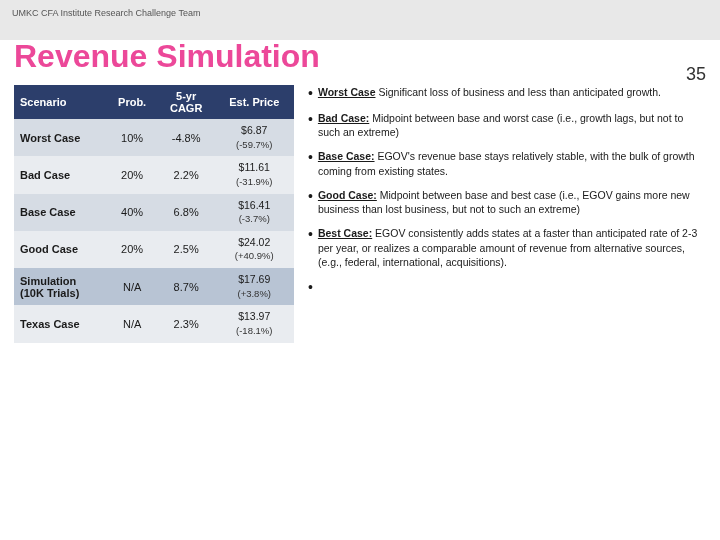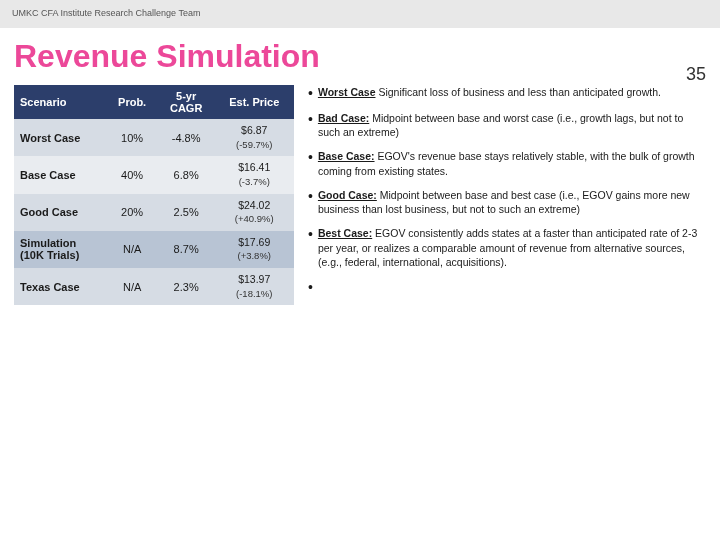--- a/index.html
+++ b/index.html
@@ -18,21 +18,21 @@
       font-size: 18px;
       font-weight: normal;
       color: #333;
       margin-top: 48px;
     }
     .top-bar {
       position: absolute;
       top: 0;
       left: 0;
       right: 0;
-      height: 28px;
+      height: 40px;
       background: #e8e8e8;
       padding-left: 22px;
     }
     .org-label {
       position: absolute;
       top: 8px;
       left: 12px;
       font-size: 9px;
       color: #555;
     }
@@ -153,20 +153,26 @@
           </tr>
         </thead>
         <tbody id="table-body">
         <tr>
               <td>Worst Case</td>
               <td>10%</td>
               <td>-4.8%</td>
               <td class="price-cell">$6.87<br><span class="sub-price">(-59.7%)</span></td>
             </tr>
             <tr>
+              <td>Bad Case</td>
+              <td>20%</td>
+              <td>2.2%</td>
+              <td class="price-cell">$11.61<br><span class="sub-price">(-31.9%)</span></td>
+            </tr>
+            <tr>
               <td>Base Case</td>
               <td>40%</td>
               <td>6.8%</td>
               <td class="price-cell">$16.41<br><span class="sub-price">(-3.7%)</span></td>
             </tr>
             <tr>
               <td>Good Case</td>
               <td>20%</td>
               <td>2.5%</td>
               <td class="price-cell">$24.02<br><span class="sub-price">(+40.9%)</span></td>

